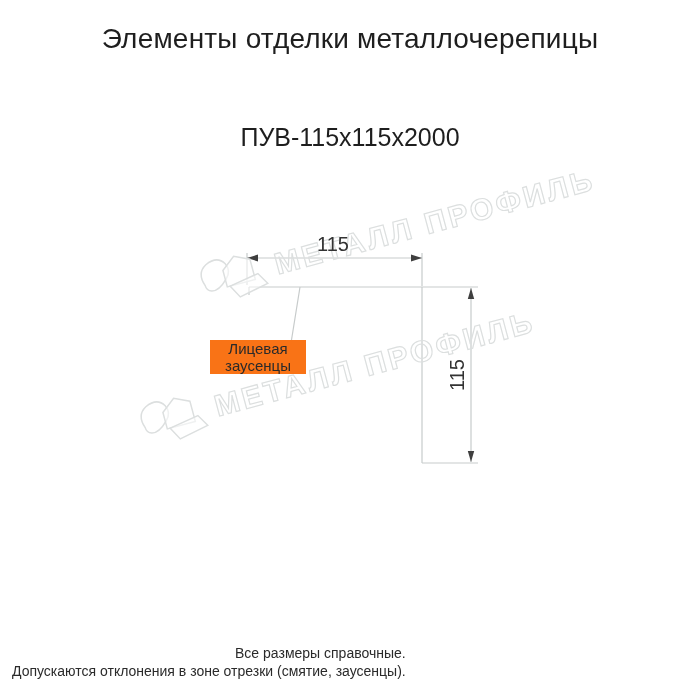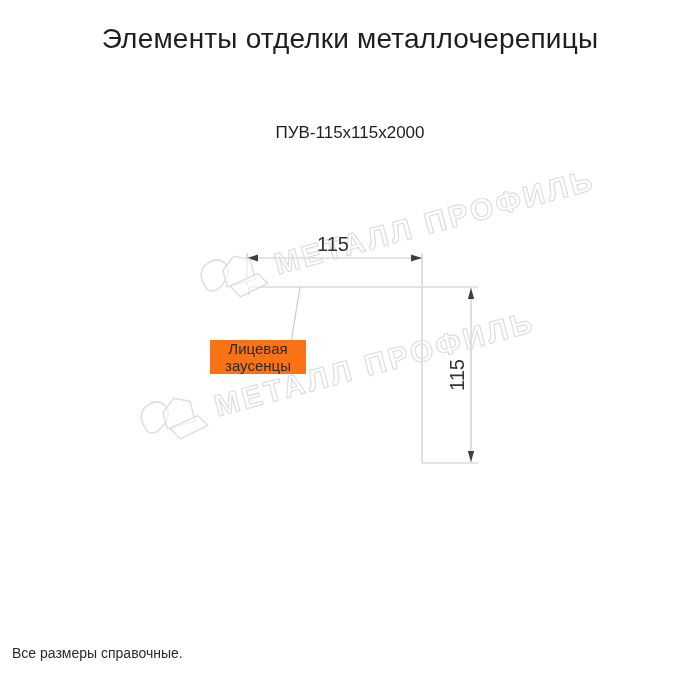--- a/index.html
+++ b/index.html
@@ -16,21 +16,21 @@
   .page-title {
     position:absolute; top:23px; left:0; width:700px;
     text-align:center; font-size:28px; letter-spacing:0.2px; color:var(--text);
   }
   .subtitle {
     position:absolute; top:88px; left:0; width:700px;
     text-align:center; font-size:21px; color:var(--text);
   }
   .model {
     position:absolute; top:123px; left:0; width:700px;
-    text-align:center; font-size:17px; color:var(--text);
+    text-align:center; font-size:25px; color:var(--text);
   }
 
   svg.drawing { position:absolute; left:0; top:0; width:700px; height:700px; }
   .ln { stroke:var(--line); stroke-width:1.2; fill:none; }
   .ar { fill:var(--arrow); stroke:none; }
 
   .dim-top {
     position:absolute; left:311px; top:233px; width:44px;
     text-align:center; font-size:20px; color:var(--dimtext);
   }
@@ -114,15 +114,16 @@
   <div class="dim-top">115</div>
   <div class="dim-right">115</div>
 
   <div class="face-label">
     <div>Лицевая</div>
     <div>заусенцы</div>
   </div>
 
   <div class="notes">
     <div>Все размеры справочные.</div>
+    <div>Допускаются отклонения в зоне отрезки (смятие, заусенцы).</div>
   </div>
 
 </div>
 
 </body></html>

